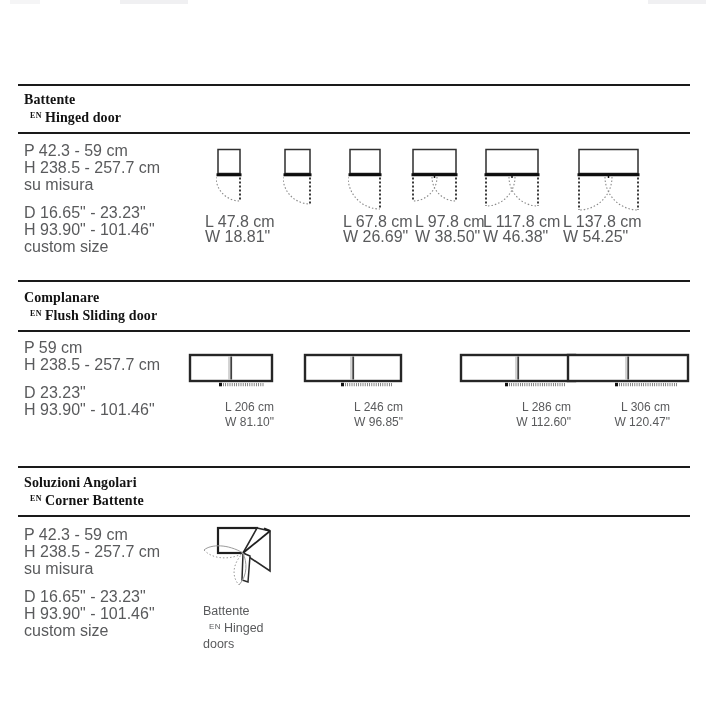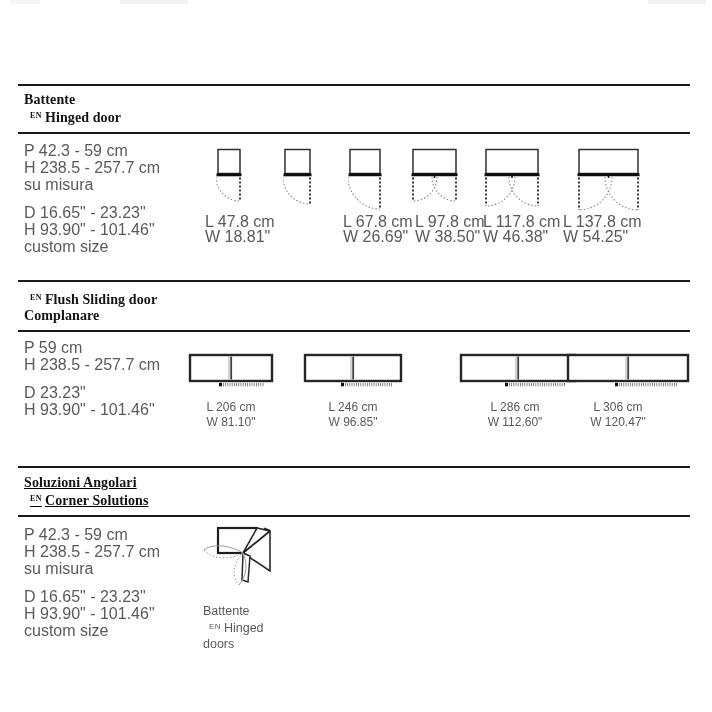--- a/index.html
+++ b/index.html
@@ -31,21 +31,21 @@
                color:#595a5c; font-size:16px; line-height:15px; white-space:nowrap; }
   .h1 { left:205px; } .h1 .diag { margin-left:11px; }
   .h2 { left:273px; } .h2 .diag { margin-left:10px; }
   .h3 { left:343px; } .h3 .diag { margin-left:5px; }
   .h4 { left:415px; } .h4 .diag { margin-left:-4px; }
   .h5 { left:483px; } .h5 .diag { margin-left:1px; }
   .h6 { left:563px;padding-left:16px; } .h6 .diag { margin-left:-2px; }
 
   
   .scol { position:absolute; top:353px; }
-  .scol .lbl { position:absolute; top:47px; left:0; width:100%; text-align:center;
+  .scol .lbl { position:absolute; top:47px; left:0; width:100%; text-align:right;
                color:#595a5c; font-size:12px; line-height:15px; white-space:nowrap; }
   .s1 { left:188px; width:86px; }
   .s2 { left:303px; width:100px; }
   .s3 { left:431px; width:112px;margin-left:28px; }
   .s4 { left:566px; width:104px; }
 
   
   .corner { position:absolute; left:198px; top:518px; width:80px; }
   .corner-caption { position:absolute; left:203px; top:603px; width:72px;
                     color:#595a5c; font-size:12.5px; line-height:16px; }
@@ -155,22 +155,22 @@
     <path d="M 35 29 A 33 33 0 0 1 2 62" fill="none" stroke="#8a8a8a" stroke-width="1.1" stroke-dasharray="1.5 2"></path>
     <path d="M 28 29 A 33 33 0 0 0 61 62" fill="none" stroke="#8a8a8a" stroke-width="1.1" stroke-dasharray="1.5 2"></path>
   </svg>
   <div class="lbl">
       <div>L 137.8 cm</div>
       <div>W 54.25"</div>
     </div>
 </div>
 
 <div class="sec-header" style="top:280px; padding-top:8px;">
+  <div class="sec-title">Complanare</div>
   <div class="sec-title"><span class="lang-tag">EN</span><span>Flush Sliding door</span></div>
-  <div class="sec-title">Complanare</div>
 </div>
 
 <div class="specs" style="top:339px;">
   <div class="group1">
     <div>P 59 cm</div>
     <div>H 238.5 - 257.7 cm</div>
   </div>
   <div class="group2">
     <div>D 23.23"</div>
     <div>H 93.90" - 101.46"</div>
@@ -226,23 +226,23 @@
     <line x1="62.2" y1="3.5" x2="62.2" y2="26.5" stroke="#3f3f3f" stroke-width="1.8"></line>
     <rect x="49" y="29.8" width="3" height="3.5" fill="#111"></rect>
     <line x1="53" y1="31.6" x2="112" y2="31.6" stroke="#6a6a6a" stroke-width="3.2" stroke-dasharray="0.8 1.4"></line>
   </svg>
   <div class="lbl">
       <div>L 306 cm</div>
       <div>W 120.47"</div>
     </div>
 </div>
 
-<div class="sec-header" style="top:466px; padding-top:7px;text-decoration:underline;">
+<div class="sec-header" style="top:466px; padding-top:7px;">
   <div class="sec-title">Soluzioni Angolari</div>
-  <div class="sec-title"><span class="lang-tag">EN</span><span>Corner Solutions</span></div>
+  <div class="sec-title"><span class="lang-tag">EN</span><span>Corner Battente</span></div>
 </div>
 
 <div class="specs" style="top:526px;">
   <div class="group1">
     <div>P 42.3 - 59 cm</div>
     <div>H 238.5 - 257.7 cm</div>
     <div>su misura</div>
   </div>
   <div class="group2">
     <div>D 16.65" - 23.23"</div>

